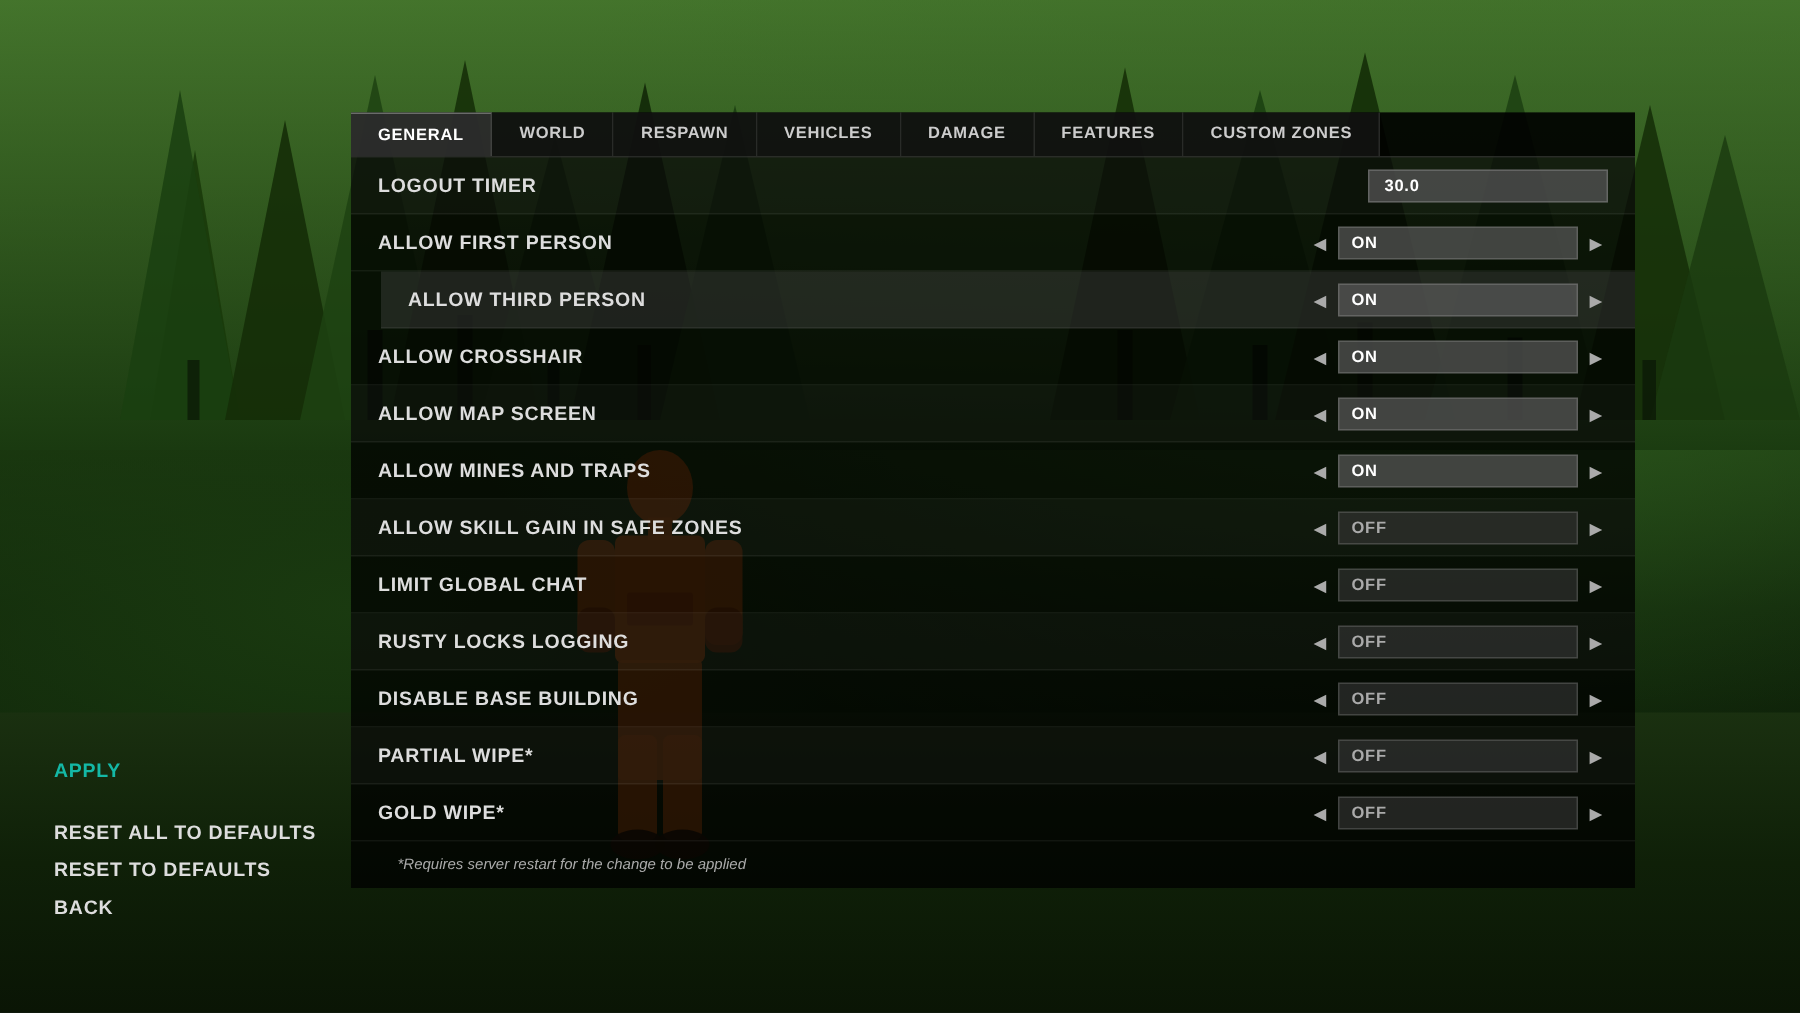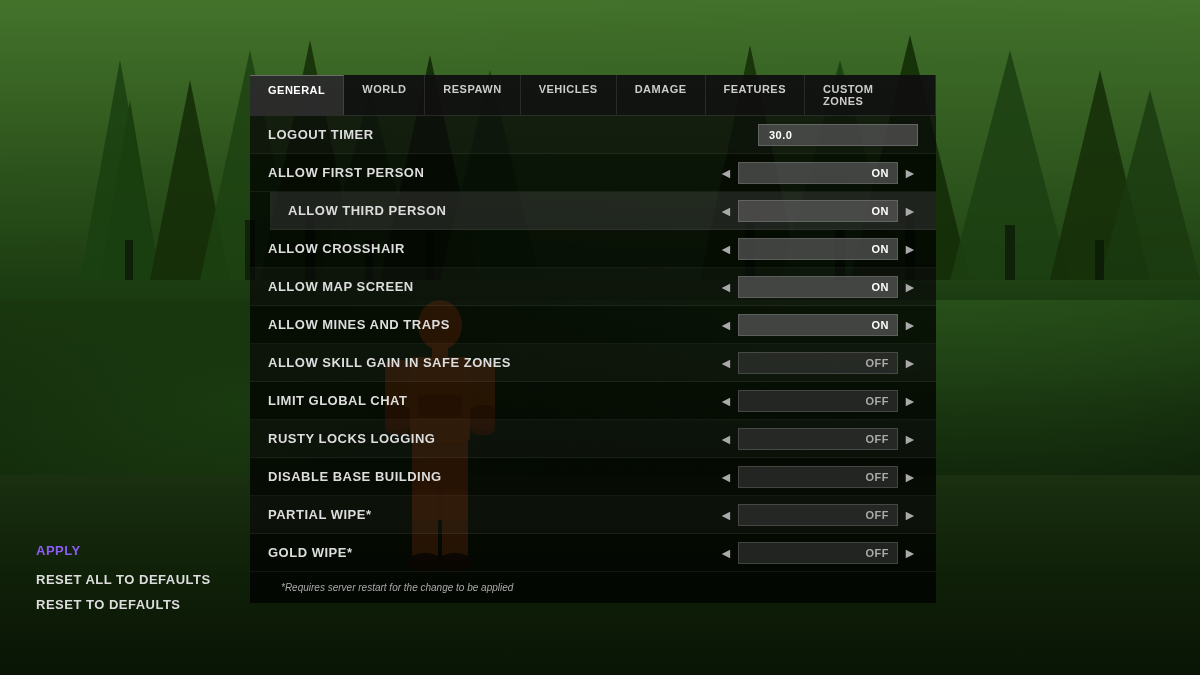--- a/index.html
+++ b/index.html
@@ -51,22 +51,22 @@
       left: 380px;
       width: 120px;
       height: 280px;
       z-index: 2;
       opacity: 0.85;
     }
 
     .panel {
       position: absolute;
       top: 75px;
-      left: 250px;
-      width: 686px;
+      left: 234px;
+      width: 856px;
       background: rgba(0, 0, 0, 0.75);
       z-index: 10;
     }
 
     
     .tabs {
       display: flex;
       background: rgba(0,0,0,0.6);
       border-bottom: 1px solid rgba(255,255,255,0.15);
     }
@@ -135,21 +135,21 @@
       user-select: none;
     }
 
     .value-box {
       width: 160px;
       background: rgba(80,80,80,0.6);
       border: 1px solid rgba(255,255,255,0.15);
       color: #fff;
       font-size: 11px;
       font-weight: bold;
-      text-align: right;
+      text-align: left;
       padding: 4px 8px;
       letter-spacing: 0.5px;
     }
 
     .value-box.on {
       background: rgba(90,90,90,0.7);
     }
 
     .value-box.off {
       background: rgba(55,55,55,0.6);
@@ -185,23 +185,23 @@
       color: #ddd;
       font-size: 13px;
       font-weight: bold;
       text-transform: uppercase;
       letter-spacing: 0.5px;
       cursor: pointer;
       padding: 3px 0;
     }
 
     .action-btn.apply {
-      color: #8b5cf6;
+      color: #14b8a6;
       font-size: 13px;
-      margin-bottom: 4px;
+      margin-bottom: 16px;
     }
 
     
   </style>
 </head>
 <body>
 
 <div class="bg"></div>
 
 <svg class="trees" viewBox="0 0 1200 300" preserveAspectRatio="xMidYMid slice" xmlns="http://www.w3.org/2000/svg">
@@ -393,13 +393,14 @@
     </div>
 
     <div class="footnote">*Requires server restart for the change to be applied</div>
   </div>
 </div>
 
 <div class="left-actions">
   <div class="action-btn apply">APPLY</div>
   <div class="action-btn">RESET ALL TO DEFAULTS</div>
   <div class="action-btn">RESET TO DEFAULTS</div>
+  <div class="action-btn">BACK</div>
 </div>
 
 </body></html>

